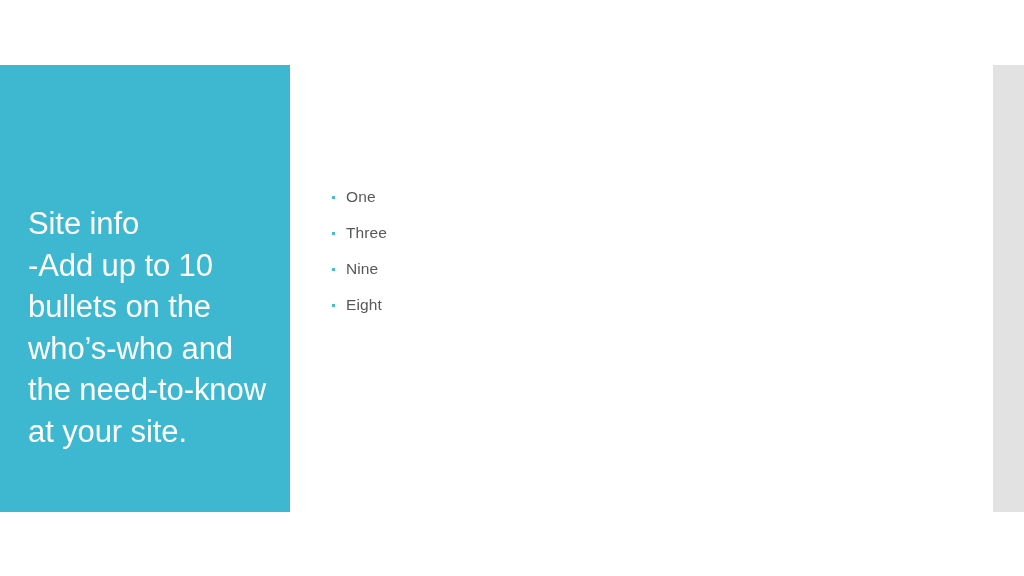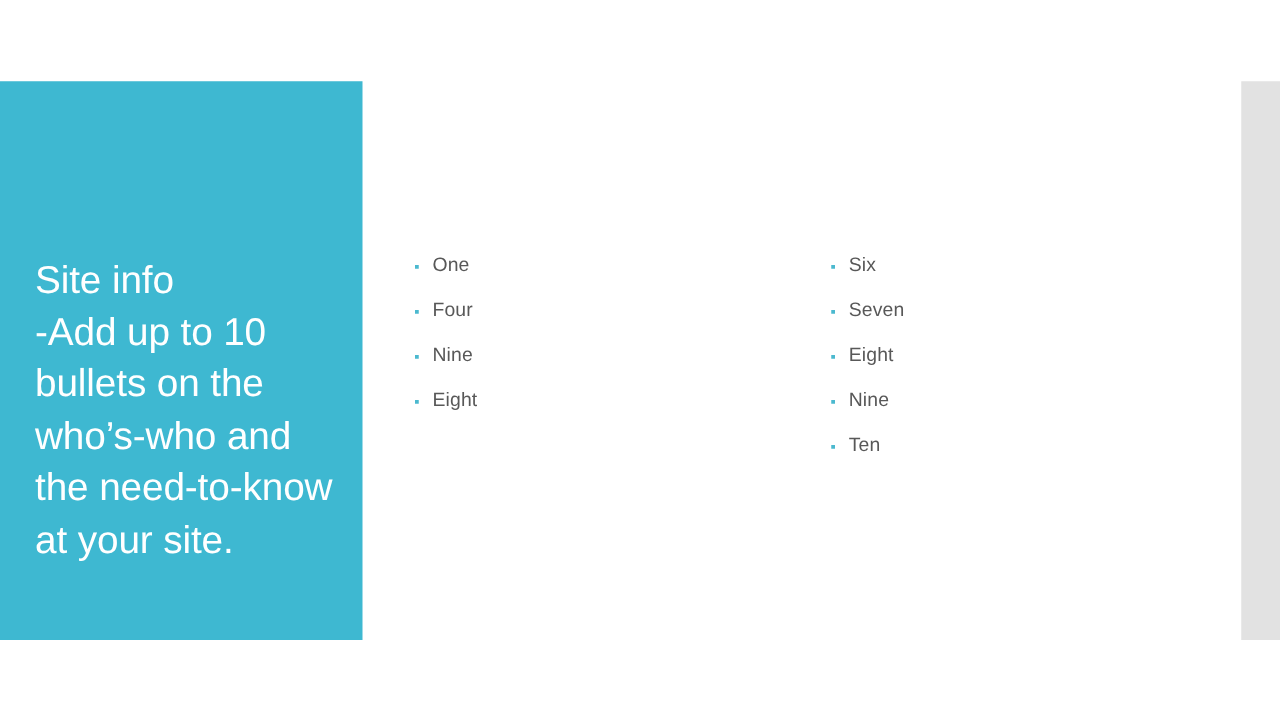--- a/index.html
+++ b/index.html
@@ -39,21 +39,21 @@
     line-height: 41.5px;
     font-weight: 400;
     letter-spacing: -0.1px;
     white-space: pre-line;
     font-family: "Liberation Sans", sans-serif;
   }
 
   
   .bullets {
     position: absolute;
-    top: 200px;
+    top: 184px;
     margin: 0;
     padding: 0;
     list-style: none;
   }
   .bullets.col-left  { left: 332px; width: 300px; }
   .bullets.col-right { left: 665px; width: 300px; }
 
   .bullet-item {
     display: flex;
     align-items: flex-start;
@@ -97,50 +97,28 @@
 -Add up to 10 bullets on the who’s-who and the need-to-know at your site.</div>
   </div>
 
   <ul class="bullets col-left">
     <li class="bullet-item">
       <span class="bullet-marker"></span>
       <span class="bullet-label">One</span>
     </li>
     <li class="bullet-item">
       <span class="bullet-marker"></span>
-      <span class="bullet-label">Four</span>
+      <span class="bullet-label">Three</span>
     </li>
     <li class="bullet-item">
       <span class="bullet-marker"></span>
       <span class="bullet-label">Nine</span>
     </li>
     <li class="bullet-item">
       <span class="bullet-marker"></span>
       <span class="bullet-label">Eight</span>
     </li>
   </ul>
 
-  <ul class="bullets col-right">
-    <li class="bullet-item">
-      <span class="bullet-marker"></span>
-      <span class="bullet-label">Six</span>
-    </li>
-    <li class="bullet-item">
-      <span class="bullet-marker"></span>
-      <span class="bullet-label">Seven</span>
-    </li>
-    <li class="bullet-item">
-      <span class="bullet-marker"></span>
-      <span class="bullet-label">Eight</span>
-    </li>
-    <li class="bullet-item">
-      <span class="bullet-marker"></span>
-      <span class="bullet-label">Nine</span>
-    </li>
-    <li class="bullet-item">
-      <span class="bullet-marker"></span>
-      <span class="bullet-label">Ten</span>
-    </li>
-  </ul>
 
   <div class="edge-bar"></div>
 
 </div>
 
 </body></html>

